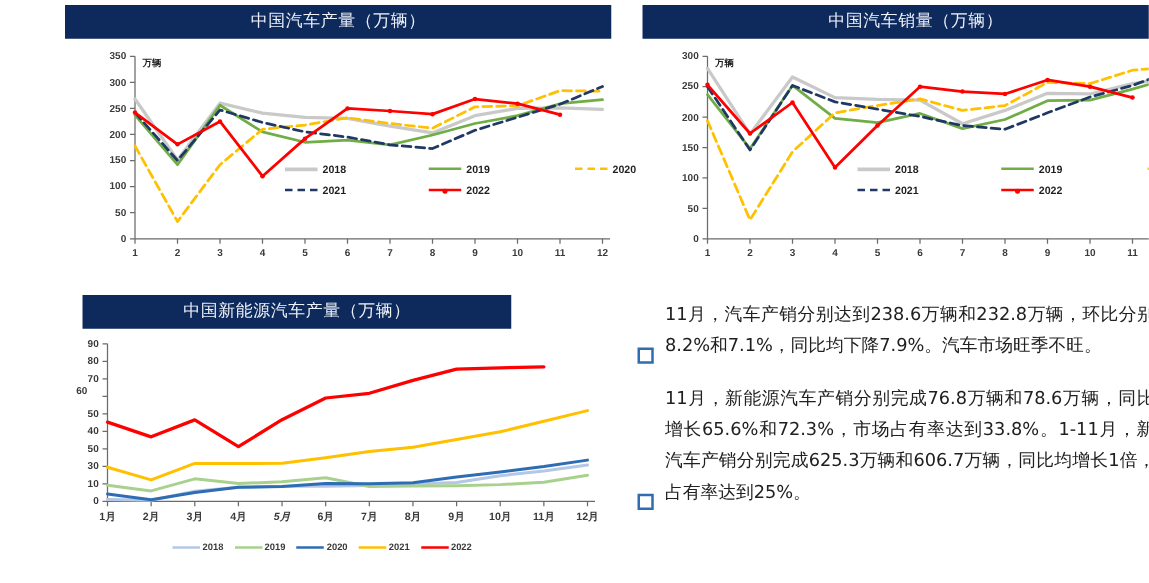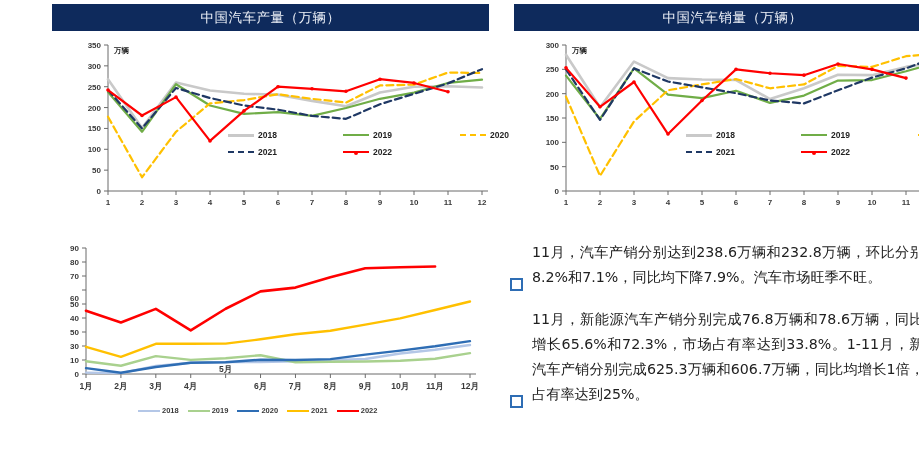--- a/index.html
+++ b/index.html
@@ -276,39 +276,40 @@
             <span class="lg-swatch" style="border-top-color: rgb(255, 0, 0); border-top-width: 2.6px;">
               <span class="dot" style="background: rgb(255, 0, 0);"></span>
             </span>
             <span class="lg-label">2022</span>
           </div>
         </div>
     </div>
   </div>
 
   <div class="panel" id="panel-nev">
+    <div class="chart-title">中国新能源汽车产量（万辆）</div>
     <div class="chart-body" id="body-nev" style="width:443px;height:198px;">
       <div id="yt-nev">
           <div class="ytick" style="top: 138px; width: 27px; left: 0px;">0</div>
           <div class="ytick" style="top: 124px; width: 27px; left: 0px;">10</div>
           <div class="ytick" style="top: 110px; width: 27px; left: 0px;">30</div>
           <div class="ytick" style="top: 96px; width: 27px; left: 0px;">50</div>
           <div class="ytick" style="top: 82px; width: 27px; left: 0px;">40</div>
           <div class="ytick" style="top: 68px; width: 27px; left: 0px;">50</div>
-          <div class="ytick" style="top: 62px; width: 27px; left: 0px;">60</div>
+          <div class="ytick" style="top: 50px; width: 27px; left: 0px; text-align: center;">60</div>
           <div class="ytick" style="top: 40px; width: 27px; left: 0px;">70</div>
           <div class="ytick" style="top: 26px; width: 27px; left: 0px;">80</div>
           <div class="ytick" style="top: 12px; width: 27px; left: 0px;">90</div>
         </div>
       <div id="xt-nev">
           <div class="xtick mon" style="left: 34px; top: 145px;">1月</div>
           <div class="xtick mon" style="left: 68.9091px; top: 145px;">2月</div>
           <div class="xtick mon" style="left: 103.818px; top: 145px;">3月</div>
           <div class="xtick mon" style="left: 138.727px; top: 145px;">4月</div>
-          <div class="xtick mon" style="left: 173.636px; top: 128px;">5月</div>
+          <div class="xtick mon" style="left: 173.636px; top: 145px; font-style: italic;">5月</div>
           <div class="xtick mon" style="left: 208.545px; top: 145px;">6月</div>
           <div class="xtick mon" style="left: 243.455px; top: 145px;">7月</div>
           <div class="xtick mon" style="left: 278.364px; top: 145px;">8月</div>
           <div class="xtick mon" style="left: 313.273px; top: 145px;">9月</div>
           <div class="xtick mon" style="left: 348.182px; top: 145px;">10月</div>
           <div class="xtick mon" style="left: 383.091px; top: 145px;">11月</div>
           <div class="xtick mon" style="left: 418px; top: 145px;">12月</div>
         </div>
       <svg id="svg-nev" class="plot" style="left:0;top:0;" width="443" height="198">
           <line x1="34" y1="12" x2="34" y2="138" stroke="#6b6b6b" stroke-width="1"></line>

